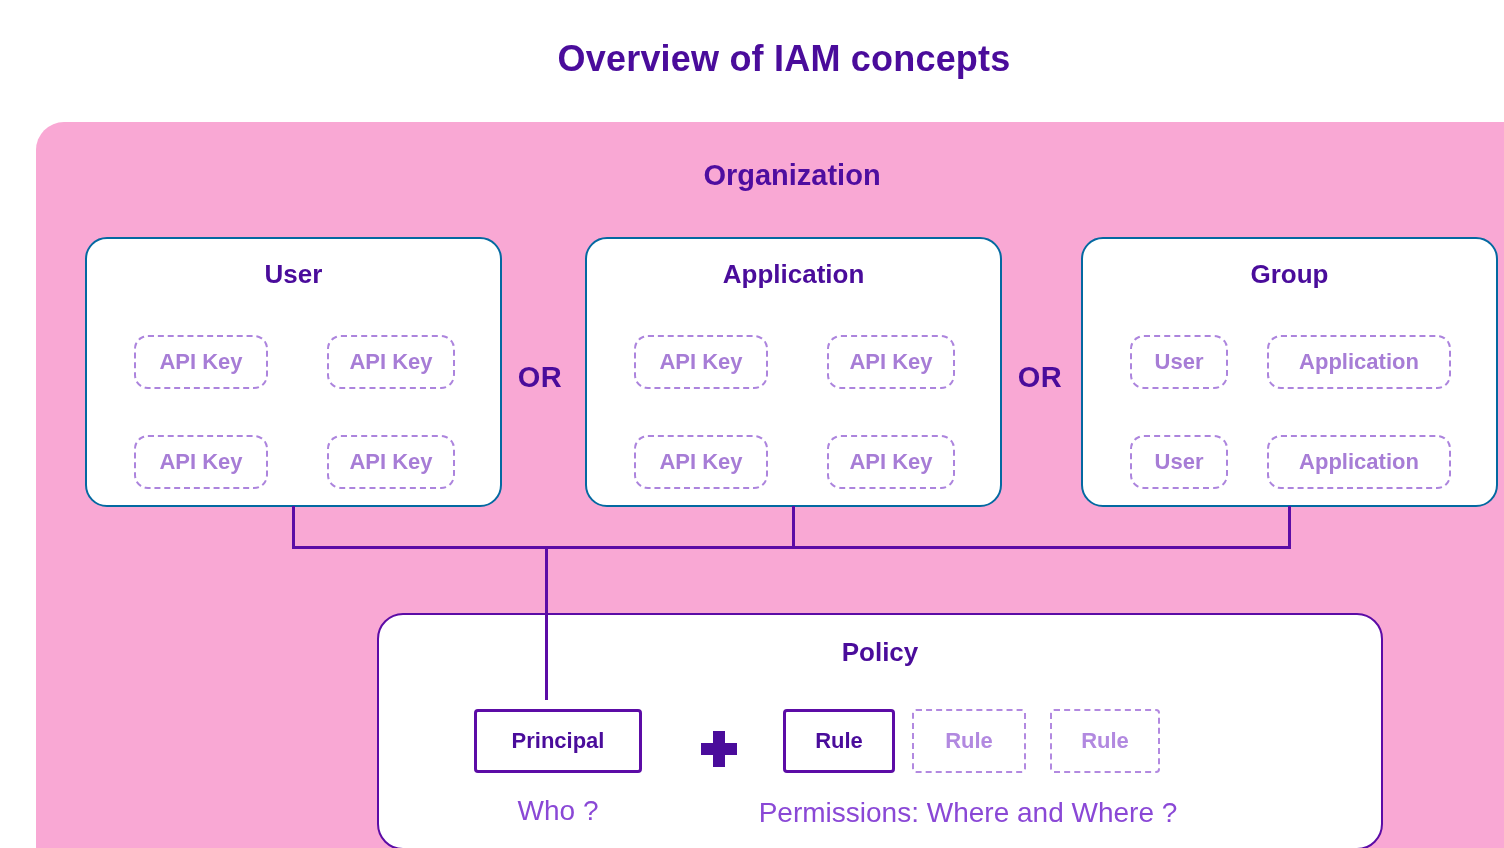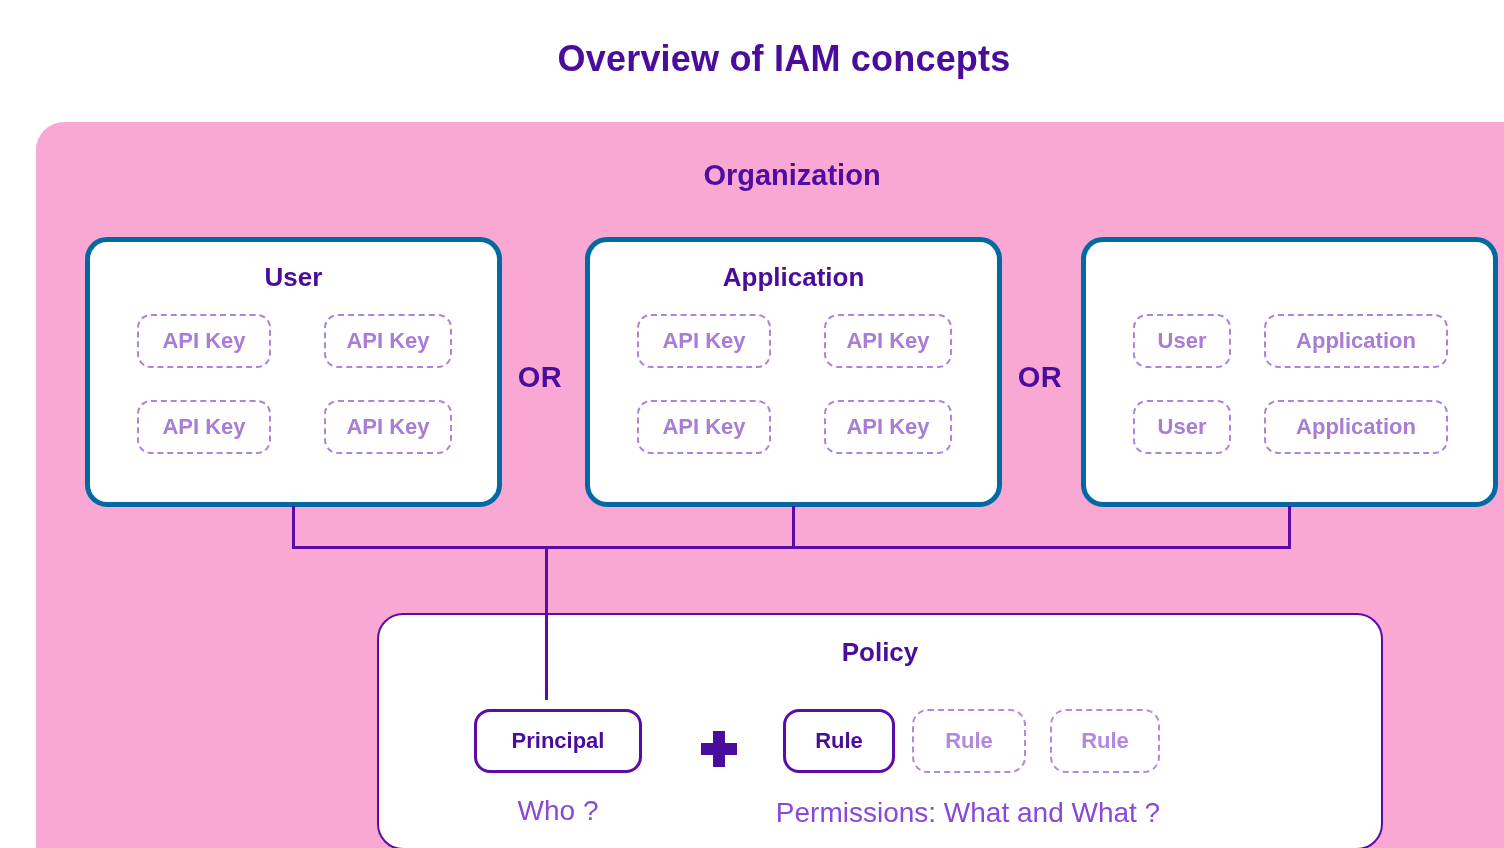--- a/index.html
+++ b/index.html
@@ -19,32 +19,32 @@
     background:#f9a8d4; border-radius:28px;padding-left:26px;
   }
   .org-label {
     position:absolute; top:29px; left:0; width:100%;
     text-align:center; font-size:29px; font-weight:bold; color:#4e0da0;
   }
 
   
   .entity {
     position:absolute; top:107px; width:417px; height:270px;
-    background:#ffffff; border:5px solid #0369a1; border-radius:22px;
+    background:#ffffff; border:2px solid #0369a1; border-radius:22px;
   }
   .entity.e-user { left:41px; }
   .entity.e-application { left:541px; }
   .entity.e-group { left:1037px; }
   .entity-title {
     margin-top:20px; text-align:center;
     font-size:26px; font-weight:bold; color:#4a0c9b;
   }
   .chip-grid {
-    position:absolute; left:31px; right:29px; top:56px;
-    display:grid; grid-template-rows:70px 70px; row-gap:16px;
+    position:absolute; left:31px; right:29px; top:80px;
+    display:grid; grid-template-rows:70px 70px; row-gap:30px;
     justify-content:space-between;
   }
   .chip-grid.keys { grid-template-columns:150px 144px; }
   .chip-grid.members { grid-template-columns:114px 200px; }
   .chip {
     border:2px dashed #ac84dd; border-radius:14px;
     display:flex; align-items:center; justify-content:center;
     font-size:22px; font-weight:bold; color:#a77dd6;
     background:transparent; white-space:nowrap;
   }
@@ -69,21 +69,21 @@
     position:absolute; left:333px; top:483px; width:1006px; height:237px;
     background:#ffffff; border:2px solid #5c0ca6; border-radius:26px; z-index:2;
   }
   .policy-title {
     margin-top:22px; text-align:center;
     font-size:26px; font-weight:bold; color:#4a0c9b;
   }
   .pill {
     position:absolute; top:86px; height:64px;
     display:flex; align-items:center; justify-content:center;
-    font-size:22px; font-weight:bold; border-radius:16px; background:#ffffff;
+    font-size:22px; font-weight:bold; border-radius:4px; background:#ffffff;
     white-space:nowrap;
   }
   .pill.solid  { border:3px solid #5c0ca6; color:#4a0c9b; }
   .pill.dashed { border:2px dashed #b289e0; color:#b289e0; }
   .principal   { left:87px;  width:168px; }
   .rule-0      { left:396px; width:112px; }
   .rule-1      { left:525px; width:114px; }
   .rule-2      { left:663px; width:110px; }
 
   .plus {
@@ -134,20 +134,21 @@
         <div class="chip">API Key</div>
         <div class="chip">API Key</div>
         <div class="chip">API Key</div>
         <div class="chip">API Key</div>
       </div>
     </div>
 
     <div class="or-label or-2">OR</div>
 
     <div class="entity e-group">
+      <div class="entity-title">Group</div>
       <div class="chip-grid members">
         <div class="chip">User</div>
         <div class="chip">Application</div>
         <div class="chip">User</div>
         <div class="chip">Application</div>
       </div>
     </div>
 
     <div class="conn conn-v-user"></div>
     <div class="conn conn-v-application"></div>
@@ -163,17 +164,17 @@
       <div class="plus">
         <span class="bar-v"></span>
         <span class="bar-h"></span>
       </div>
 
       <div class="pill solid rule-0">Rule</div>
       <div class="pill dashed rule-1">Rule</div>
       <div class="pill dashed rule-2">Rule</div>
 
       <div class="caption caption-who">Who ?</div>
-      <div class="caption caption-perm">Permissions: What and What ?</div>
+      <div class="caption caption-perm">Permissions: Where and Where ?</div>
     </div>
 
   </div>
 </div>
 
 </body></html>

